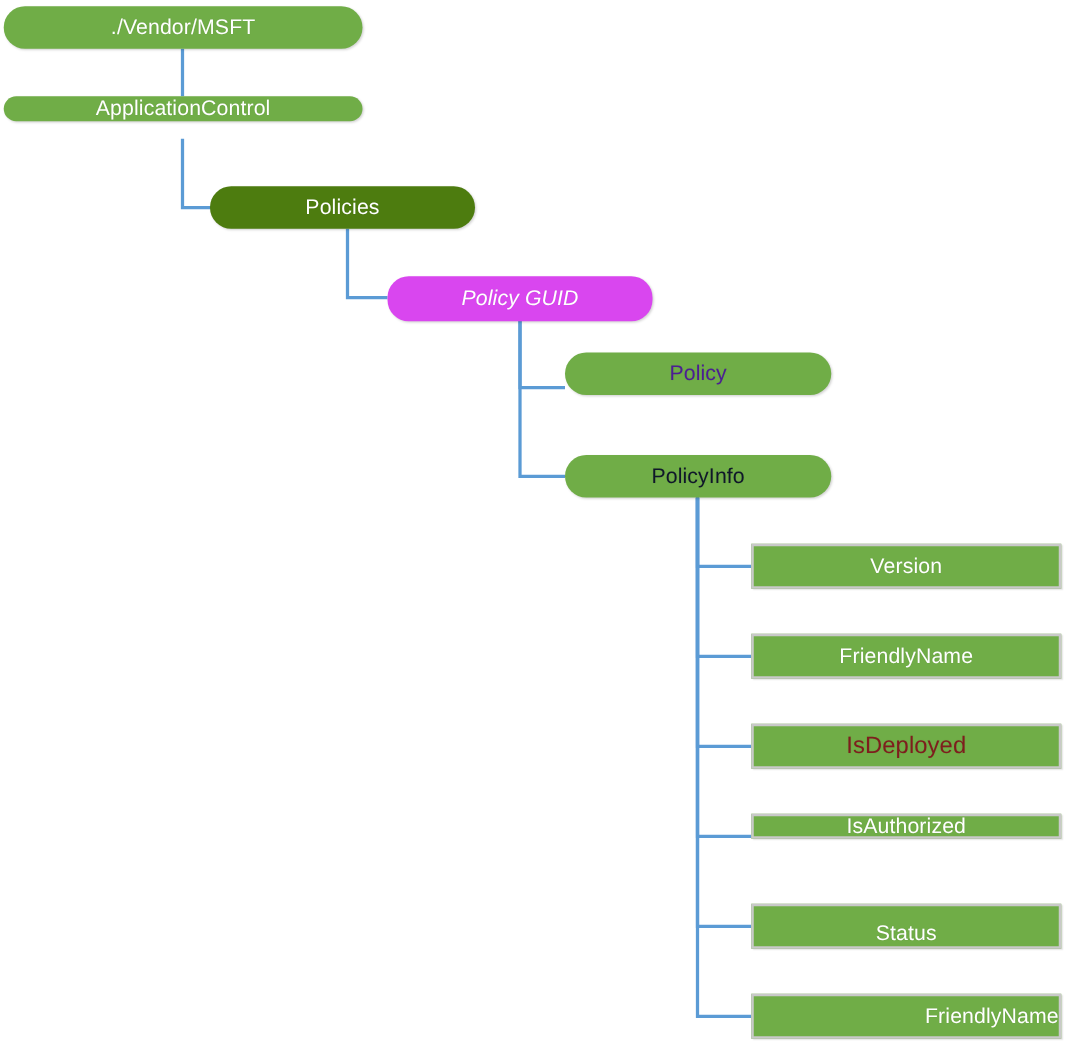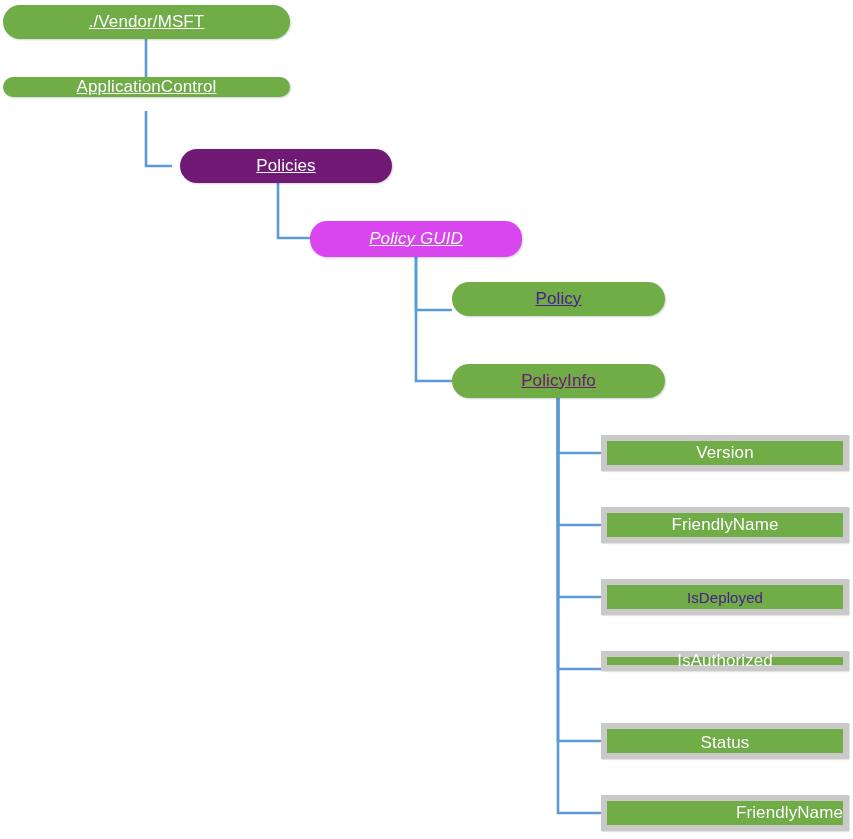--- a/index.html
+++ b/index.html
@@ -34,24 +34,23 @@
     justify-content: center;
     text-align: center;
     letter-spacing: 0.1px;
     white-space: nowrap;
     text-shadow: 0 0 1px rgba(0,0,0,0.10);
     z-index: 2;
   }
   .node.rounded {
     border-radius: 17px;
     box-shadow: 1px 1px 2px rgba(0,0,0,0.18);
-    text-decoration: underline;
   }
   .node.rect {
-    border: 6px solid #0c4a6e;
+    border: 2px solid #0c4a6e;
     box-shadow: 1px 1px 1px rgba(0,0,0,0.10);
   }
   .node.italic {
     font-style: italic;
   }
 </style>
 </head>
 <body>
 
 <div id="diagram">
@@ -68,39 +67,39 @@
       <path d="M 558,398 L 558,741 L 601,741" stroke="#5B9BD5" stroke-width="2.6" fill="none" stroke-linecap="butt" stroke-linejoin="miter"></path>
       <path d="M 558,398 L 558,813 L 601,813" stroke="#5B9BD5" stroke-width="2.6" fill="none" stroke-linecap="butt" stroke-linejoin="miter"></path>
     </svg>
   <div id="node-layer">
       <div class="node rounded" style="left: 3px; top: 5px; width: 287px; height: 34px; font-size: 17px; background: rgb(112, 173, 71); color: rgb(255, 255, 255);">
         <span>./Vendor/MSFT</span>
       </div>
       <div class="node rounded" style="left: 3px; top: 77px; width: 287px; height: 20px; font-size: 17px; background: rgb(112, 173, 71); color: rgb(255, 255, 255);">
         <span>ApplicationControl</span>
       </div>
-      <div class="node rounded" style="left: 180px; top: 149px; width: 212px; height: 34px; font-size: 17px; background: #701a75; color: rgb(255, 255, 255);">
+      <div class="node rounded" style="left: 168px; top: 149px; width: 212px; height: 34px; font-size: 17px; background: #4d7c0f; color: rgb(255, 255, 255);">
         <span>Policies</span>
       </div>
       <div class="node rounded italic" style="left: 310px; top: 221px; width: 212px; height: 36px; font-size: 17px; background: #d946ef; color: rgb(255, 255, 255);">
         <span>Policy GUID</span>
       </div>
       <div class="node rounded" style="left: 452px; top: 282px; width: 213px; height: 34px; font-size: 17px; background: rgb(112, 173, 71); color: #4c1d95;">
         <span>Policy</span>
       </div>
-      <div class="node rounded" style="left: 452px; top: 364px; width: 213px; height: 34px; font-size: 17px; background: rgb(112, 173, 71); color: #701a75;">
+      <div class="node rounded" style="left: 452px; top: 364px; width: 213px; height: 34px; font-size: 17px; background: rgb(112, 173, 71); color: #0f172a;">
         <span>PolicyInfo</span>
       </div>
       <div class="node rect" style="left: 601px; top: 435px; width: 248px; height: 36px; font-size: 17px; background: rgb(112, 173, 71); color: rgb(255, 255, 255); border-color: rgb(201, 201, 201);">
         <span>Version</span>
       </div>
       <div class="node rect" style="left: 601px; top: 507px; width: 248px; height: 36px; font-size: 17px; background: rgb(112, 173, 71); color: rgb(255, 255, 255); border-color: rgb(201, 201, 201);">
         <span>FriendlyName</span>
       </div>
-      <div class="node rect" style="left: 601px; top: 579px; width: 248px; height: 36px; font-size: 15px; background: rgb(112, 173, 71); color: #4c1d95; border-color: rgb(201, 201, 201);">
+      <div class="node rect" style="left: 601px; top: 579px; width: 248px; height: 36px; font-size: 19px; background: rgb(112, 173, 71); color: #7f1d1d; border-color: rgb(201, 201, 201);">
         <span>IsDeployed</span>
       </div>
       <div class="node rect" style="left: 601px; top: 651px; width: 248px; height: 20px; font-size: 17px; background: rgb(112, 173, 71); color: rgb(255, 255, 255); border-color: rgb(201, 201, 201);">
         <span>IsAuthorized</span>
       </div>
       <div class="node rect" style="left: 601px; top: 723px; width: 248px; height: 36px; font-size: 17px; background: rgb(112, 173, 71); color: rgb(255, 255, 255); border-color: rgb(201, 201, 201); align-items: flex-end;">
         <span>Status</span>
       </div>
       <div class="node rect" style="left: 601px; top: 795px; width: 248px; height: 36px; font-size: 17px; background: rgb(112, 173, 71); color: rgb(255, 255, 255); border-color: rgb(201, 201, 201); justify-content: flex-end;">
         <span>FriendlyName</span>

